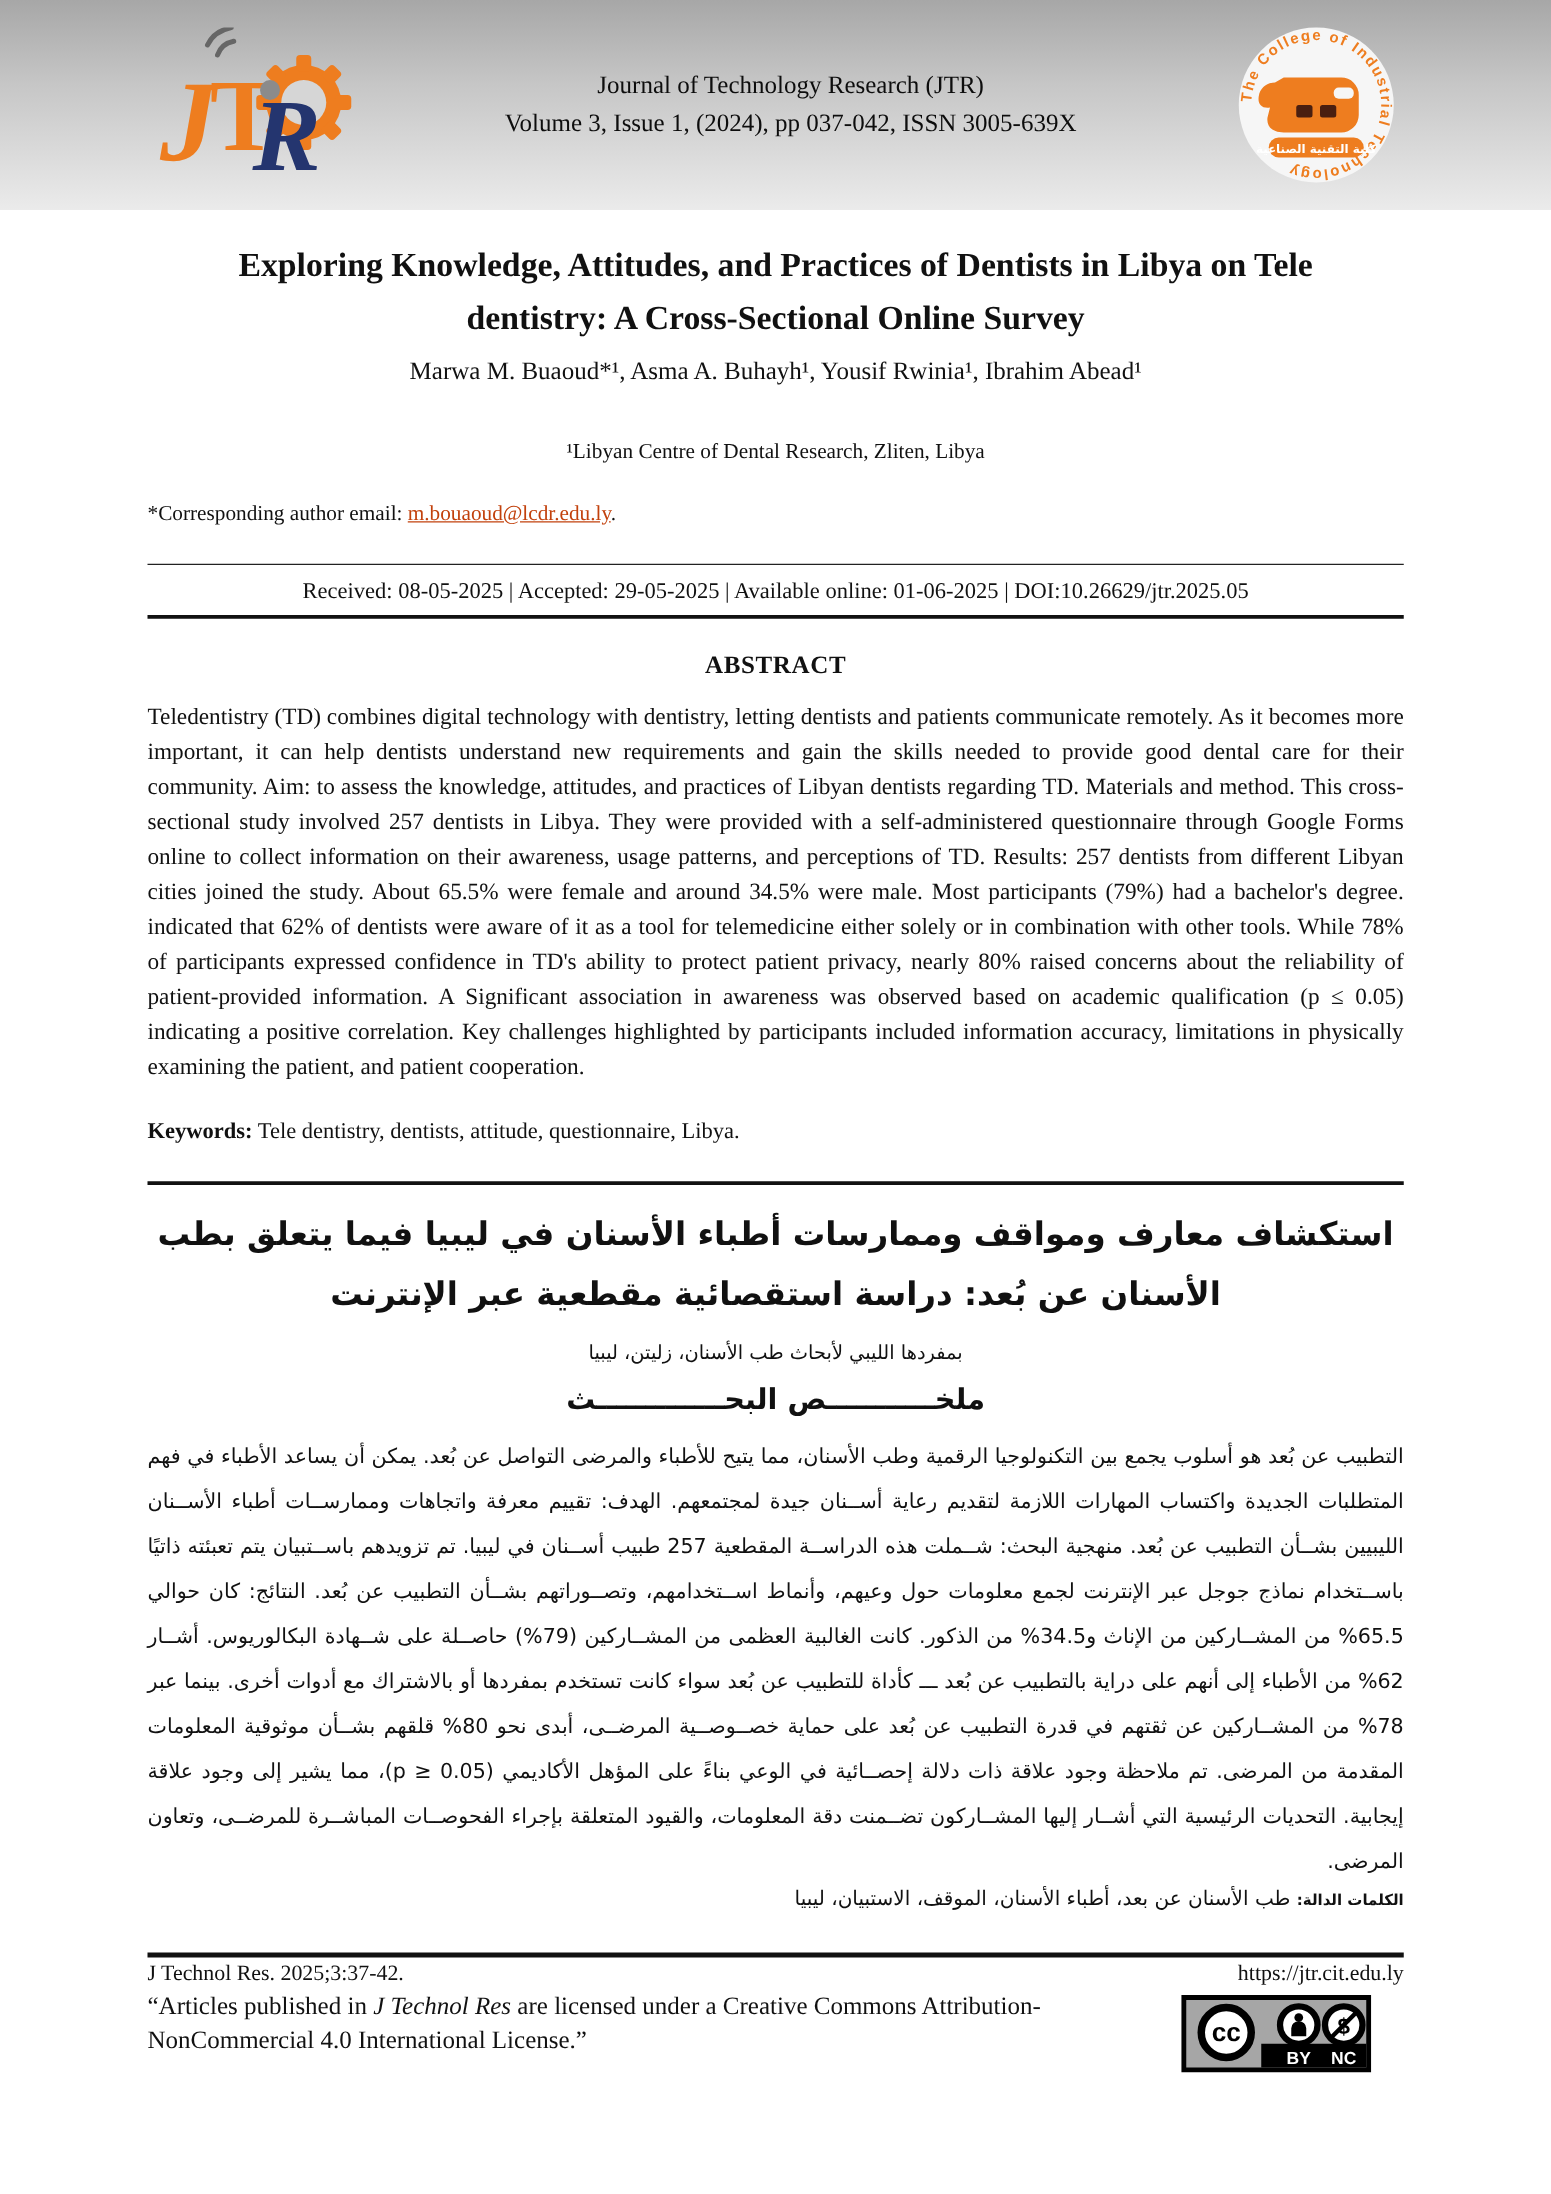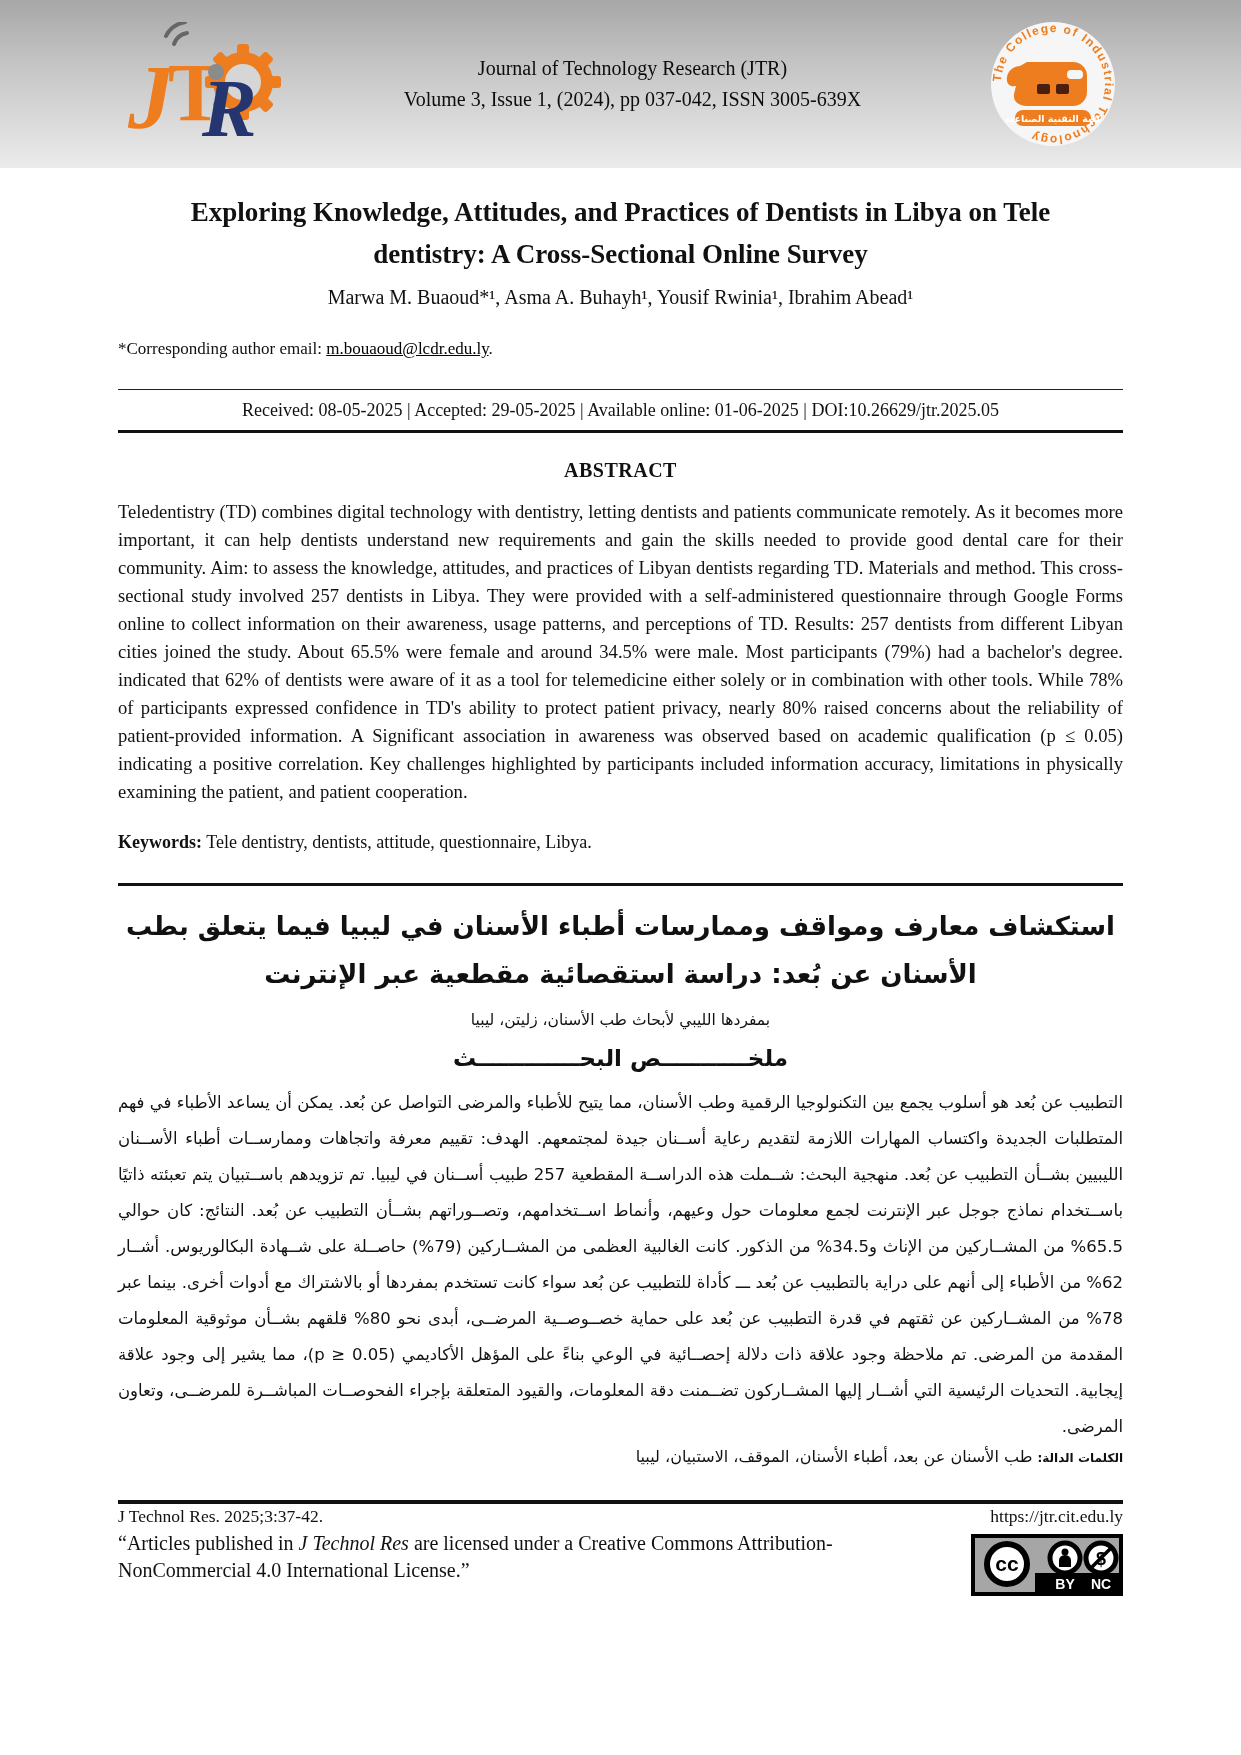--- a/index.html
+++ b/index.html
@@ -17,21 +17,21 @@
     padding:0 112px;
   }
   .head-text { text-align:center; font-size:20px; line-height:31px; color:#0d0d0d; }
 
   
   .content { padding:0 118px; }
   .article-title { font-size:27px; font-weight:bold; text-align:center; line-height:1.55; margin:24px 28px 0; }
   .authors { text-align:center; font-size:20px; margin-top:10px; }
   .affiliation { text-align:center; font-size:17px; margin-top:42px; }
   .corresponding { font-size:17px; margin-top:30px; }
-  .email-link { color:#000000; text-decoration:underline; cursor:pointer; }
+  .email-link { color:#c2410c; text-decoration:underline; cursor:pointer; }
 
   .rule-thin  { border:none; border-top:1.5px solid #222; margin-top:30px; }
   .dates { text-align:center; font-size:18px; margin:10px 0 9px; }
   .rule-thick { border:none; border-top:3px solid #111; }
 
   .abstract-heading { text-align:center; font-size:20px; font-weight:bold; margin-top:26px; letter-spacing:.5px; }
   .abstract-text { font-size:18.6px; line-height:28px; text-align:justify; margin-top:16px; }
   .keywords { font-size:18px; margin-top:26px; }
 
   .rule-thick2 { border:none; border-top:3px solid #111; margin-top:30px; }
@@ -45,21 +45,21 @@
   .ar-abstract { font-size:16.5px; line-height:36px; text-align:justify; margin-top:14px; }
   .ar-keywords { font-size:16px; margin-top:2px; }
   .ar-keywords b { font-size:12px; }
 
   
   .page-footer { margin:34px 118px 0; }
   .footer-rule { height:2px; border-top:2px solid #111; border-bottom:2px solid #111; }
   .footer-row { display:flex; justify-content:space-between; font-size:17.5px; margin-top:2px; }
   .footer-bottom { display:flex; justify-content:space-between; align-items:flex-start; margin-top:3px; }
   .license { font-size:20px; line-height:27px; max-width:730px;font-family:Liberation Serif, serif; }
-  .cc-badge-wrap { margin-top:4px;text-align:right; }
+  .cc-badge-wrap { margin-right:26px; margin-top:4px;text-align:right; }
 </style>
 </head>
 <body>
 
 <div class="page">
 
   <header class="header-band">
 
     <svg class="logo-jtr" width="176" height="124" viewBox="0 0 176 124" aria-hidden="true">
       <path d="M62 22 q3 -9 13 -11" stroke="#666" stroke-width="4" fill="none" stroke-linecap="round"></path>
@@ -105,20 +105,21 @@
       <text x="76" y="104" font-size="9.5" fill="#ffffff" text-anchor="middle" font-weight="bold" font-family="DejaVu Sans, sans-serif" direction="rtl">كلية التقنية الصناعية</text>
     </svg>
   </header>
 
   <main class="content">
 
     <h1 class="article-title">Exploring Knowledge, Attitudes, and Practices of Dentists in Libya on Tele dentistry: A Cross-Sectional Online Survey</h1>
 
     <div class="authors">Marwa M. Buaoud*¹, Asma A. Buhayh¹, Yousif Rwinia¹, Ibrahim Abead¹</div>
 
+    <div class="affiliation">¹Libyan Centre of Dental Research, Zliten, Libya</div>
 
     <div class="corresponding">
       <span>*Corresponding author email: </span><a class="email-link">m.bouaoud@lcdr.edu.ly</a><span>.</span>
     </div>
 
     <hr class="rule-thin">
 
     <div class="dates">Received: 08-05-2025 | Accepted: 29-05-2025 | Available online: 01-06-2025 | DOI:10.26629/jtr.2025.05</div>
 
     <hr class="rule-thick">

